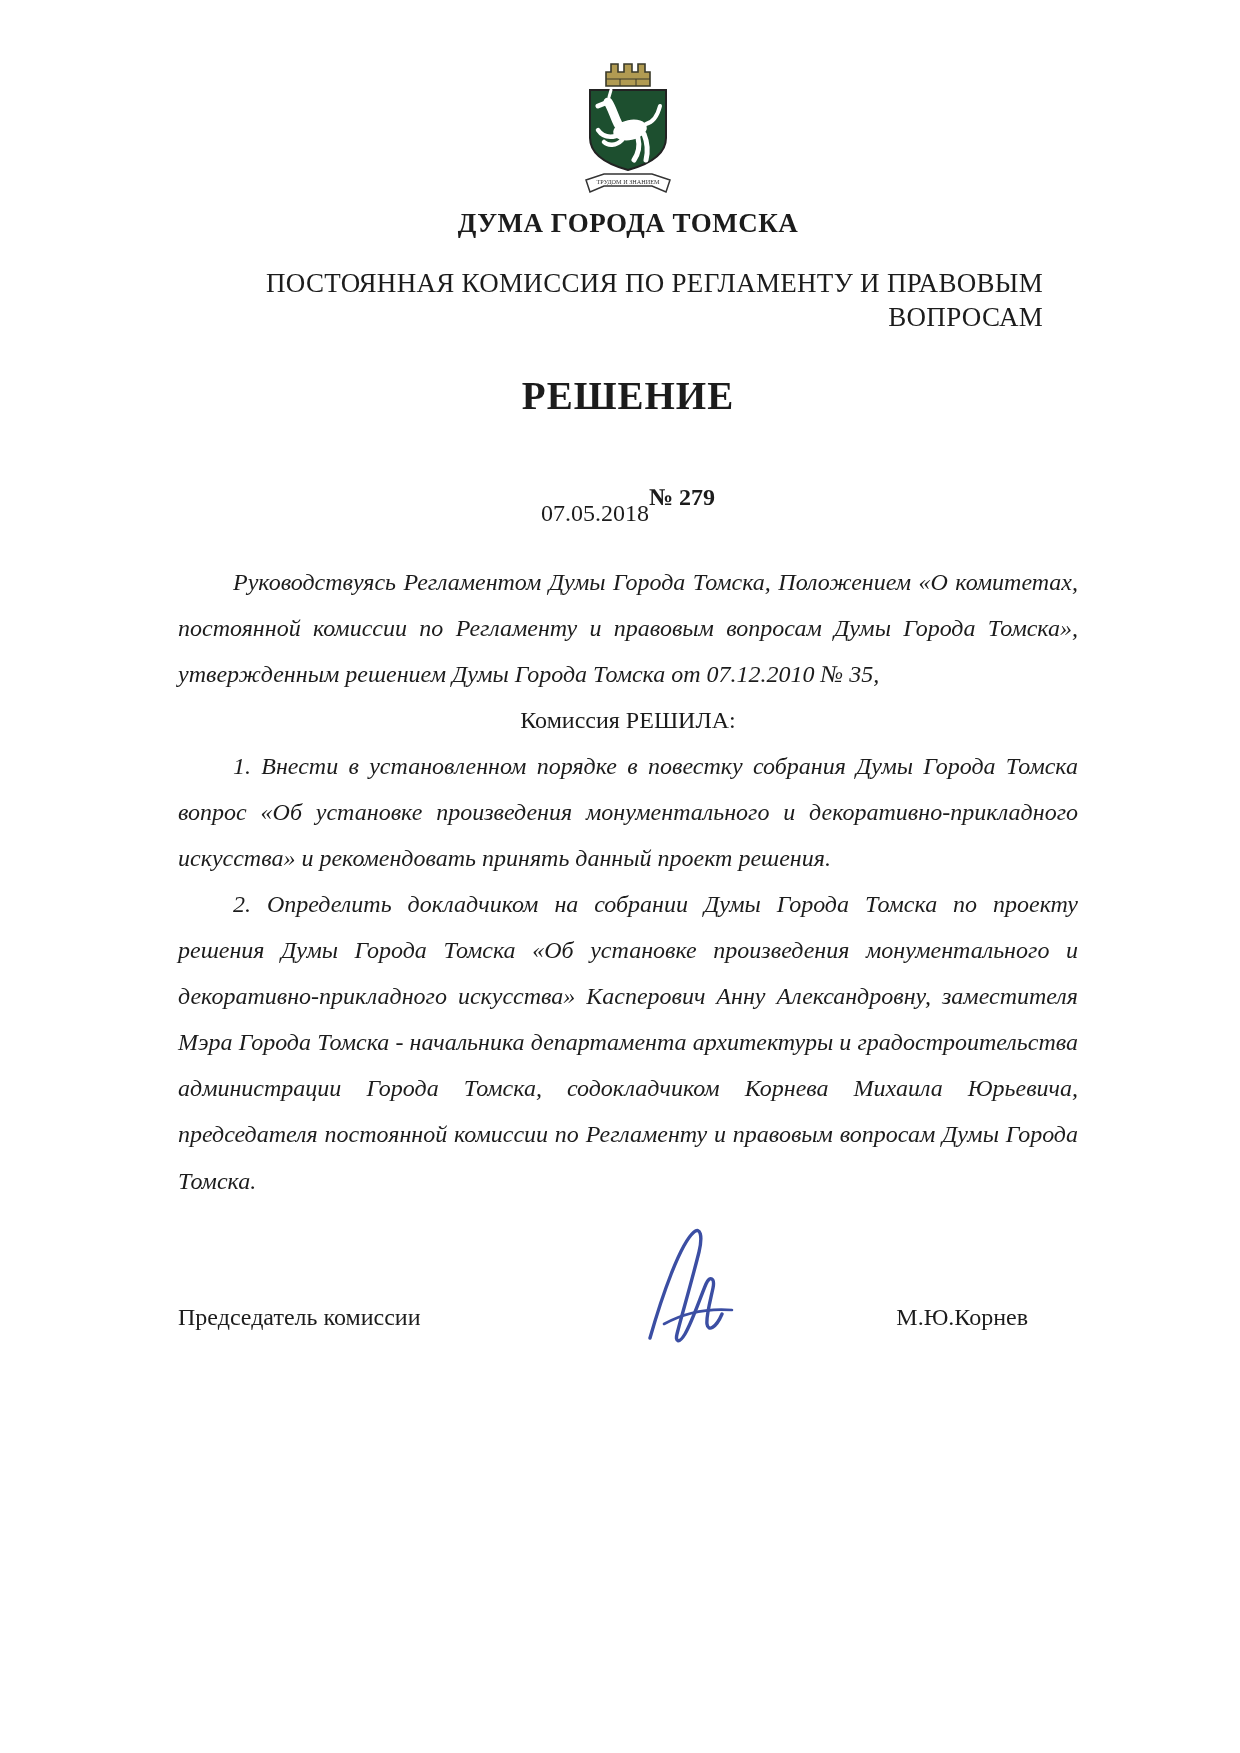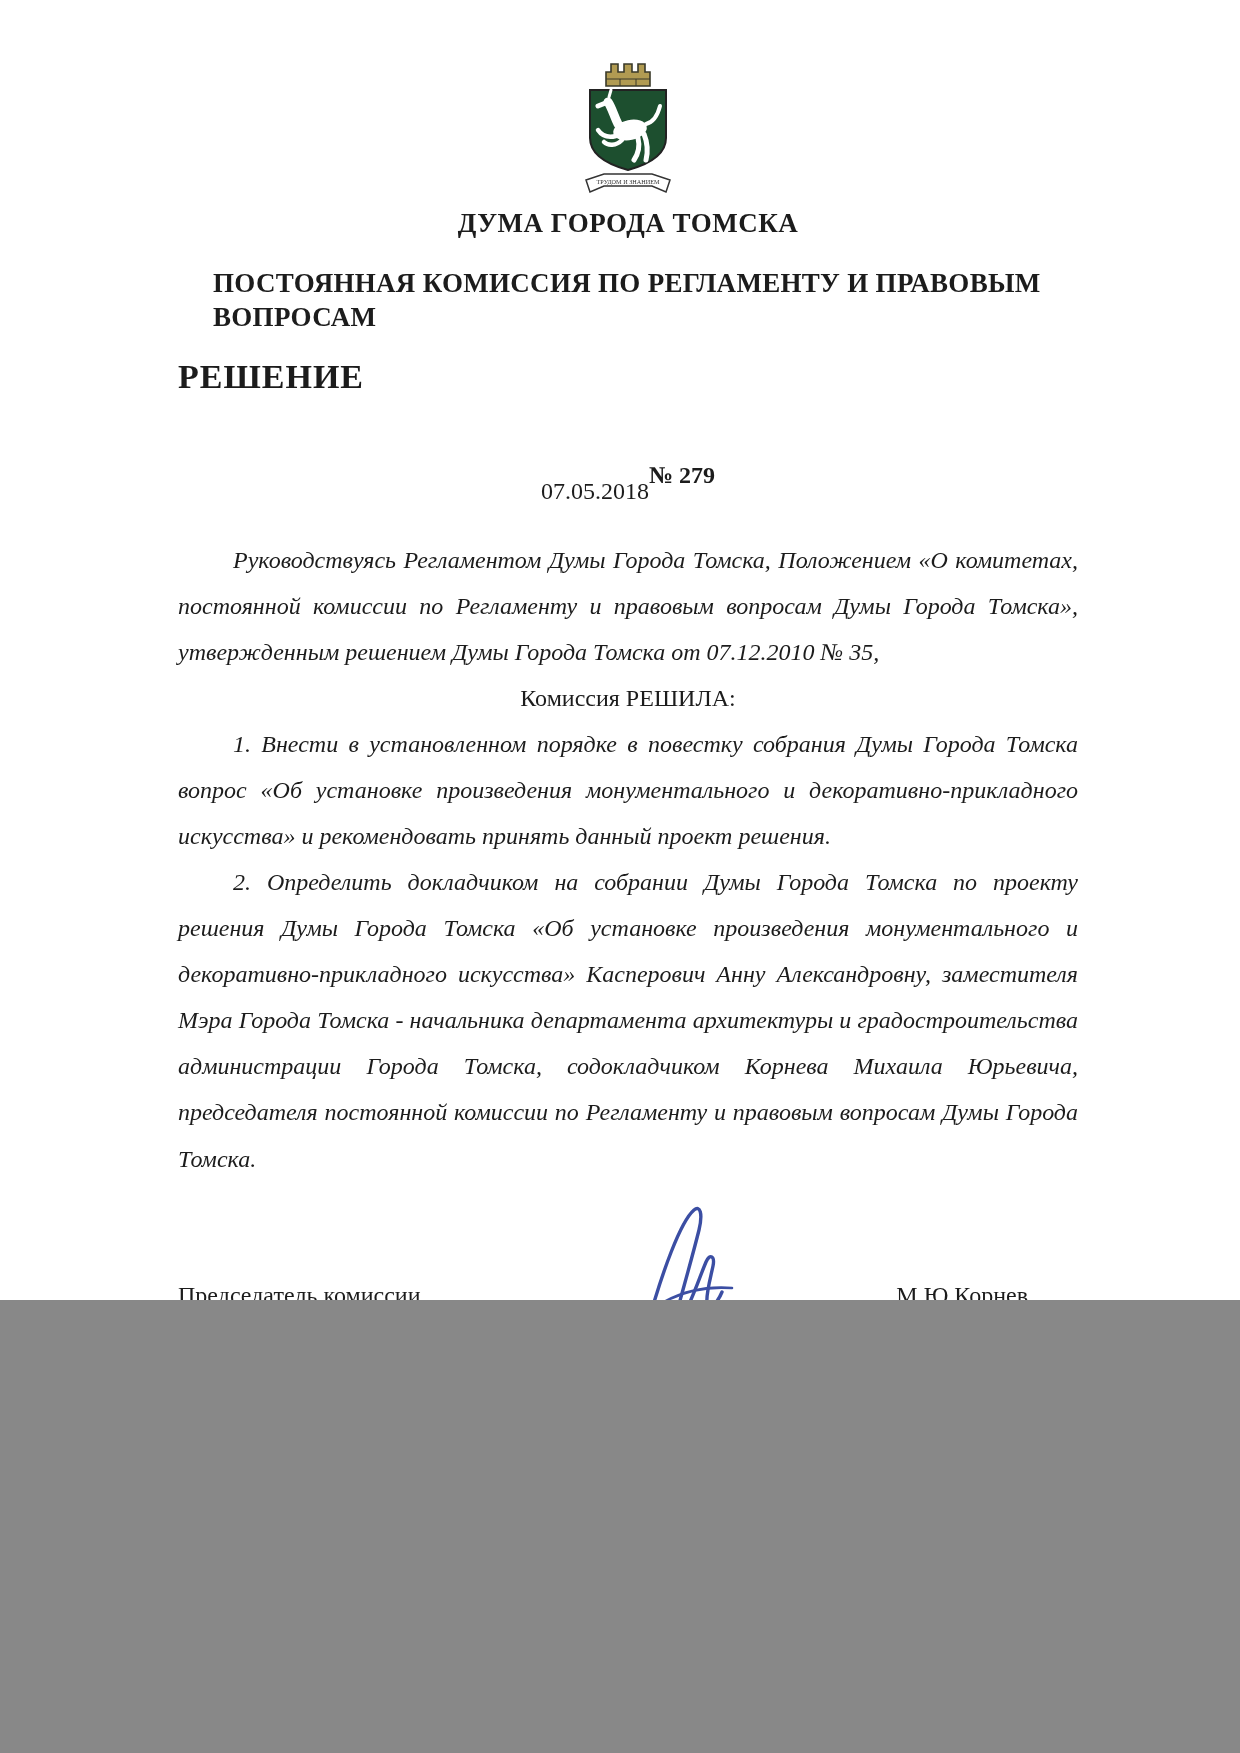--- a/index.html
+++ b/index.html
@@ -1,34 +1,34 @@
 <!DOCTYPE html>
 <html><head>
 <meta charset="utf-8">
 <style>
   html,body{margin:0;padding:0;background:#888;}
   .page{
-    width:1240px;height:1300px;background:#ffffff;margin:0 auto;
+    width:1240px;height:1753px;background:#ffffff;margin:0 auto;
     font-family:"Liberation Serif","DejaVu Serif",serif;color:#1c1c1c;
     position:relative;overflow:hidden;box-sizing:border-box;
     padding:50px 162px 0 178px;
   }
   .content{width:900px;}
   .crest{width:100px;margin:0 auto;display:block;}
   .org-title{
     text-align:center;font-weight:bold;font-size:27px;letter-spacing:.5px;
     margin-top:10px;
   }
   .commission-title{
-    text-align:left;font-weight:bold;font-size:27px;line-height:1.25;
+    text-align:right;font-weight:normal;font-size:27px;line-height:1.25;
     margin:28px auto 0;max-width:830px;letter-spacing:.3px;
   }
   .doc-type{
-    text-align:left;font-weight:bold;font-size:34px;letter-spacing:1px;
-    margin-top:23px;
+    text-align:center;font-weight:bold;font-size:39px;letter-spacing:1px;
+    margin-top:38px;
   }
   .date-row{
     margin-top:82px;display:flex;justify-content:center;align-items:flex-start;
     font-size:24px;
   }
   .doc-number{margin-top:-16px;font-weight:bold;}
   .subject{
     margin-top:48px;font-weight:bold;font-size:22px;line-height:1.38;
     max-width:408px;
   }

